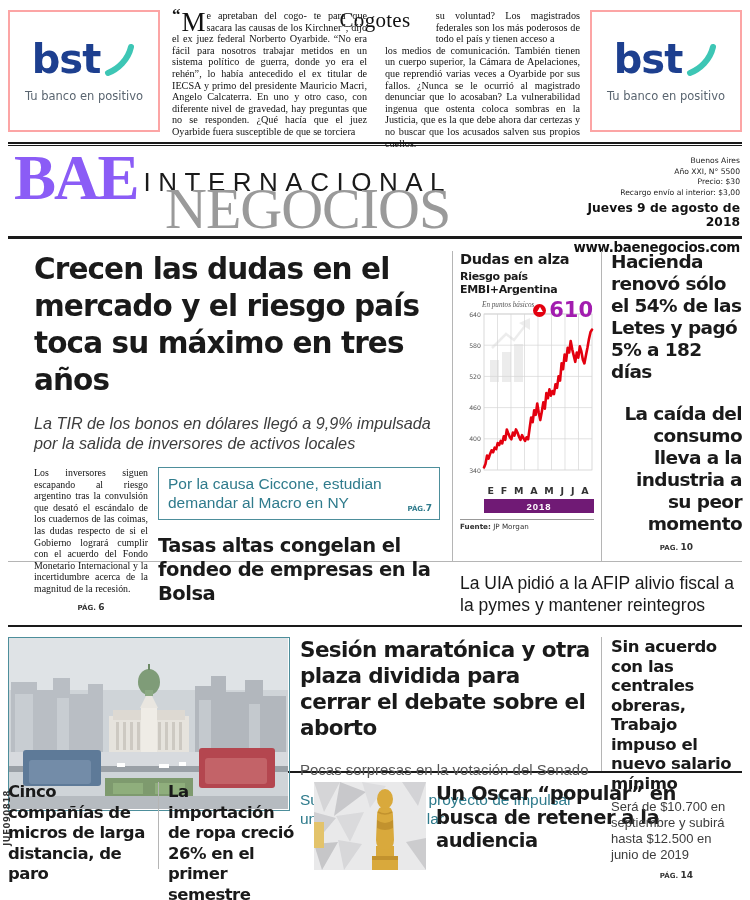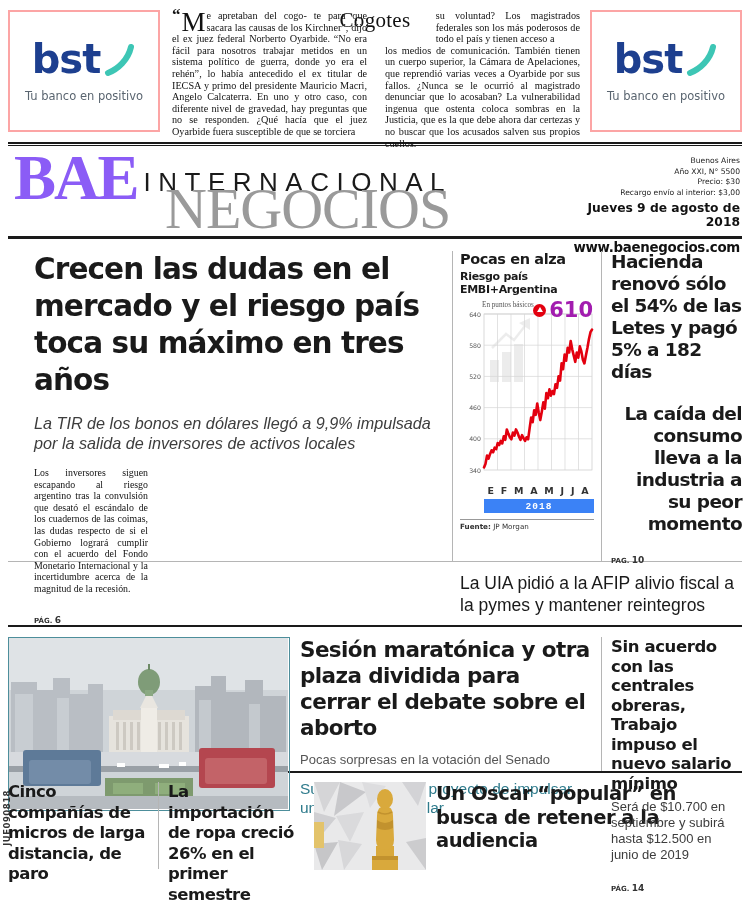--- a/index.html
+++ b/index.html
@@ -184,21 +184,21 @@
     text-align: justify;
     color: #111;
   }
   .lead-right-stack { flex: 1; }
   .pag {
     font-family: "DejaVu Sans", sans-serif;
     font-size: 7px; font-weight: bold;
     color: #333; white-space: nowrap;
   }
   .pag b { font-size: 9px; }
-  .pag-right { text-align: left; margin-top: 20px; }
+  .pag-right { text-align: center; margin-top: 7px; }
 
   .teal-box {
     border: 1.5px solid #4d8e9b;
     padding: 6px 9px 7px 9px;
     position: relative;
   }
   .teal-box .txt {
     font-family: "Liberation Sans", sans-serif;
     font-size: 15.5px;
     line-height: 19px;
@@ -232,21 +232,21 @@
   }
   .chart-sub {
     font-family: "DejaVu Sans", sans-serif;
     font-weight: bold; font-size: 11px;
     color: #1a1a1a; margin-top: 3px; letter-spacing: -0.3px;
   }
   .chart-area { position: relative; margin-top: 4px; }
   .chart-units {
     position: absolute; left: 22px; top: 1px;
     font-family: "Liberation Serif", serif;
-    font-size: 7.2px; color: #555;
+    font-style: italic; font-size: 7.2px; color: #555;
   }
   .badge {
     position: absolute; right: 1px; top: -2px;
     display: flex; align-items: center; gap: 3px;
   }
   .badge-circ {
     width: 13px; height: 13px; border-radius: 50%;
     background: #e3000f; position: relative;
   }
   .badge-circ:after {
@@ -260,22 +260,22 @@
     font-family: "DejaVu Sans", sans-serif;
     font-weight: bold; font-size: 21px; color: #a21caf;
   }
   .months {
     display: flex; justify-content: space-around;
     font-family: "DejaVu Sans", sans-serif;
     font-weight: bold; font-size: 9.5px;
     color: #333; margin: 3px 0 0 24px; padding-right: 2px;
   }
   .year-bar {
-    background: #3b82f6; color: #fff;
-    font-family: Liberation Mono, monospace;
+    background: #701a75; color: #fff;
+    font-family: Liberation Sans, sans-serif;
     font-weight: bold; font-size: 9.5px;
     text-align: center; margin: 3px 0 0 24px;
     padding: 1.5px 0; letter-spacing: 1px;
   }
   .chart-rule { border-top: 1px solid #999; margin-top: 6px; }
   .fuente {
     font-family: "DejaVu Sans", sans-serif;
     font-size: 7.2px; color: #333; margin-top: 2px;
   }
   .fuente b { font-weight: bold; }
@@ -324,21 +324,21 @@
     border-right: 1px solid #b5b5b5;
   }
   .mid-head {
     font-family: "DejaVu Sans", sans-serif;
     font-weight: bold; font-size: 21.5px;
     line-height: 26px; letter-spacing: -0.6px;
     color: #1a1a1a;
   }
   .mid-sub {
     font-family: "Liberation Sans", sans-serif;
-    font-size: 13px; color: #555; margin-top: 11px;
+    font-size: 15px; color: #555; margin-top: 20px;
   }
   .mid-teal {
     font-family: "Liberation Sans", sans-serif;
     font-size: 15.5px; line-height: 19px;
     color: #2f7b8c; margin-top: 12px;
   }
   .mid-right { flex: 0 0 140px; padding-left: 9px; position: relative; }
   .mid-right-head {
     font-family: "DejaVu Sans", sans-serif;
     font-weight: bold; font-size: 16.5px;
@@ -468,25 +468,34 @@
 
     <div class="lead-body-row">
       <div class="lead-body">
         <span>Los inversores siguen escapando al riesgo argentino tras la convulsión que desató el escándalo de los cuadernos de las coimas, las dudas respecto de si el Gobierno logrará cumplir con el acuerdo del Fondo Monetario Internacional y la incertidumbre acerca de la magnitud de la recesión.</span>
         <div class="pag pag-right">
           <span>PÁG.</span>
           <b>6</b>
         </div>
       </div>
 
+      <div class="lead-right-stack">
+        <div class="teal-box">
+          <div class="txt">Por la causa Ciccone, estudian demandar al Macro en NY</div>
+          <div class="pag">
+            <span>PÁG.</span><b>7</b>
+          </div>
+        </div>
+        <div class="sub-head-black">Tasas altas congelan el fondeo de empresas en la Bolsa</div>
+      </div>
     </div>
   </div>
 
   <div class="chart-col">
-    <div class="chart-title">Pocas en alza</div>
+    <div class="chart-title">Dudas en alza</div>
     <div class="chart-sub">Riesgo país EMBI+Argentina</div>
 
     <div class="chart-area">
       <div class="chart-units">En puntos básicos</div>
       <div class="badge">
         <span class="badge-circ"></span>
         <span class="badge-val">610</span>
       </div>
       <svg id="chart-svg" width="134" height="178" viewBox="0 0 134 178">
           <rect x="24" y="14" width="108" height="156" fill="#fff" stroke="#c9c9c9" stroke-width="0.7"></rect>

